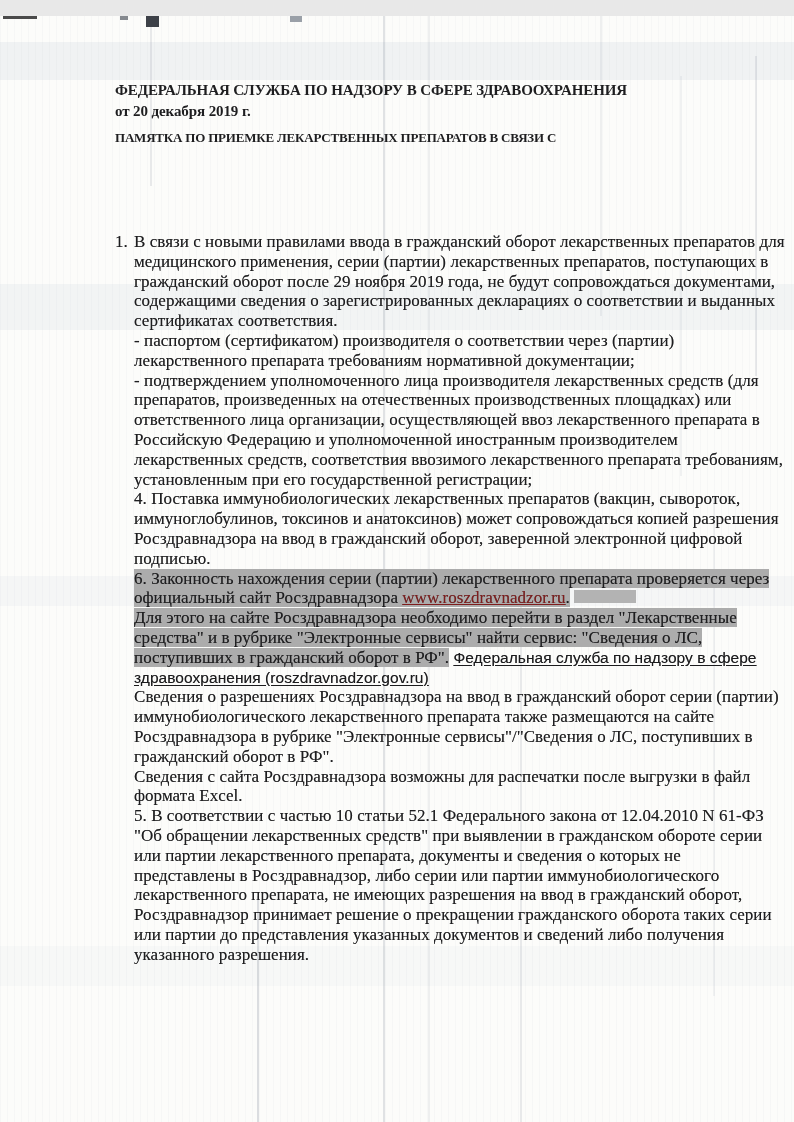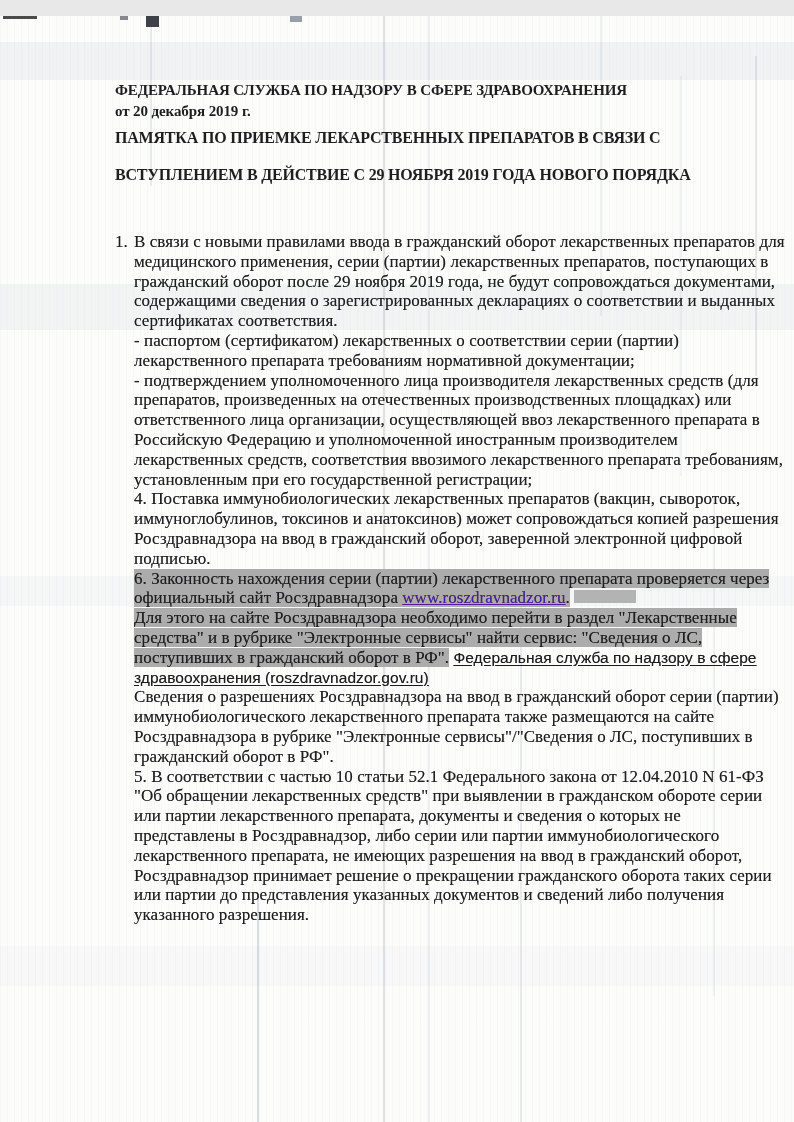--- a/index.html
+++ b/index.html
@@ -35,21 +35,21 @@
   .scan-bar{
     position:absolute;left:5px;right:0;bottom:0;height:16px;background:#101010;
     clip-path:polygon(0 44%, 100% 66%, 100% 84%, 0 97%);
     pointer-events:none;
   }
   
   .doc-header{position:absolute;left:115px;top:64px;line-height:21px;
     font-weight:bold;font-size:15px;letter-spacing:-0.1px;}
   .doc-title{position:absolute;left:115px;top:112px;width:640px;}
   .doc-title .tline{margin:0 0 16.5px 0;line-height:20px;font-weight:bold;
-    font-size:16px;letter-spacing:-0.2px;}
+    font-size:13px;letter-spacing:-0.2px;}
   .doc-body{
     position:absolute;left:134px;top:216px;width:652px;
     font-size:17px;line-height:19.8px;letter-spacing:0.05px;
     text-shadow:0 0 0.5px rgba(30,30,30,0.55);
   }
   .para{position:relative;margin:0;}
   .list-marker{position:absolute;left:-19px;top:0;}
   .run-normal{}
   .run-highlight{background:#acacac;}
   .run-highlight-link{background:#acacac;text-decoration:underline;}
@@ -85,28 +85,28 @@
   <div class="mark m3"></div>
   <div class="mark m4"></div>
 
   <div class="doc-header">
     <div>ФЕДЕРАЛЬНАЯ СЛУЖБА ПО НАДЗОРУ В СФЕРЕ ЗДРАВООХРАНЕНИЯ</div>
     <div>от 20 декабря 2019 г.</div>
   </div>
 
   <div class="doc-title">
     <div class="tline">ПАМЯТКА ПО ПРИЕМКЕ ЛЕКАРСТВЕННЫХ ПРЕПАРАТОВ В СВЯЗИ С</div>
-    <div class="tline">ВСТУПЛЕНИЕМ В ДЕЙСТВИЕ С 29 НОЯБРЯ 2019 ГОДА НОВОГО ПОРЯДКА</div>
   </div>
 
   <div class="doc-body">
       <div class="para"><span class="list-marker">1.</span><span class="run-normal">В связи с новыми правилами ввода в гражданский оборот лекарственных препаратов для медицинского применения, серии (партии) лекарственных препаратов, поступающих в гражданский оборот после 29 ноября 2019 года, не будут сопровождаться документами, содержащими сведения о зарегистрированных декларациях о соответствии и выданных сертификатах соответствия.</span></div>
-      <div class="para"><span class="run-normal">- паспортом (сертификатом) лекарственных о соответствии серии (партии) лекарственного препарата требованиям нормативной документации;</span></div>
+      <div class="para"><span class="run-normal">- паспортом (сертификатом) производителя о соответствии через (партии) лекарственного препарата требованиям нормативной документации;</span></div>
       <div class="para"><span class="run-normal">- подтверждением уполномоченного лица производителя лекарственных средств (для препаратов, произведенных на отечественных производственных площадках) или ответственного лица организации, осуществляющей ввоз лекарственного препарата в Российскую Федерацию и уполномоченной иностранным производителем лекарственных средств, соответствия ввозимого лекарственного препарата требованиям, установленным при его государственной регистрации;</span></div>
       <div class="para"><span class="run-normal">4. Поставка иммунобиологических лекарственных препаратов (вакцин, сывороток, иммуноглобулинов, токсинов и анатоксинов) может сопровождаться копией разрешения Росздравнадзора на ввод в гражданский оборот, заверенной электронной цифровой подписью.</span></div>
-      <div class="para"><span class="run-highlight">6. Законность нахождения серии (партии) лекарственного препарата проверяется через официальный сайт Росздравнадзора </span><a class="run-highlight-link" href="#" style="color: #4c1d95;">www.roszdravnadzor.ru</a><span class="run-highlight">.</span><span class="hl-tail"></span></div>
+      <div class="para"><span class="run-highlight">6. Законность нахождения серии (партии) лекарственного препарата проверяется через официальный сайт Росздравнадзора </span><a class="run-highlight-link" href="#" style="color: #7f1d1d;">www.roszdravnadzor.ru</a><span class="run-highlight">.</span><span class="hl-tail"></span></div>
       <div class="para"><span class="run-highlight">Для этого на сайте Росздравнадзора необходимо перейти в раздел "Лекарственные средства" и в рубрике "Электронные сервисы" найти сервис: "Сведения о ЛС, поступивших в гражданский оборот в РФ".</span><span class="run-normal"> </span><a class="run-link" href="#" style="color: rgb(27, 27, 29);">Федеральная служба по надзору в сфере здравоохранения (roszdravnadzor.gov.ru)</a></div>
       <div class="para"><span class="run-normal">Сведения о разрешениях Росздравнадзора на ввод в гражданский оборот серии (партии) иммунобиологического лекарственного препарата также размещаются на сайте Росздравнадзора в рубрике "Электронные сервисы"/"Сведения о ЛС, поступивших в гражданский оборот в РФ".</span></div>
+      <div class="para"><span class="run-normal">Сведения с сайта Росздравнадзора возможны для распечатки после выгрузки в файл формата Excel.</span></div>
       <div class="para"><span class="run-normal">5. В соответствии с частью 10 статьи 52.1 Федерального закона от 12.04.2010 N 61-ФЗ "Об обращении лекарственных средств" при выявлении в гражданском обороте серии или партии лекарственного препарата, документы и сведения о которых не представлены в Росздравнадзор, либо серии или партии иммунобиологического лекарственного препарата, не имеющих разрешения на ввод в гражданский оборот, Росздравнадзор принимает решение о прекращении гражданского оборота таких серии или партии до представления указанных документов и сведений либо получения указанного разрешения.</span></div>
     </div>
 
   <div class="scan-bar"></div>
 </div>
 
 </body></html>

